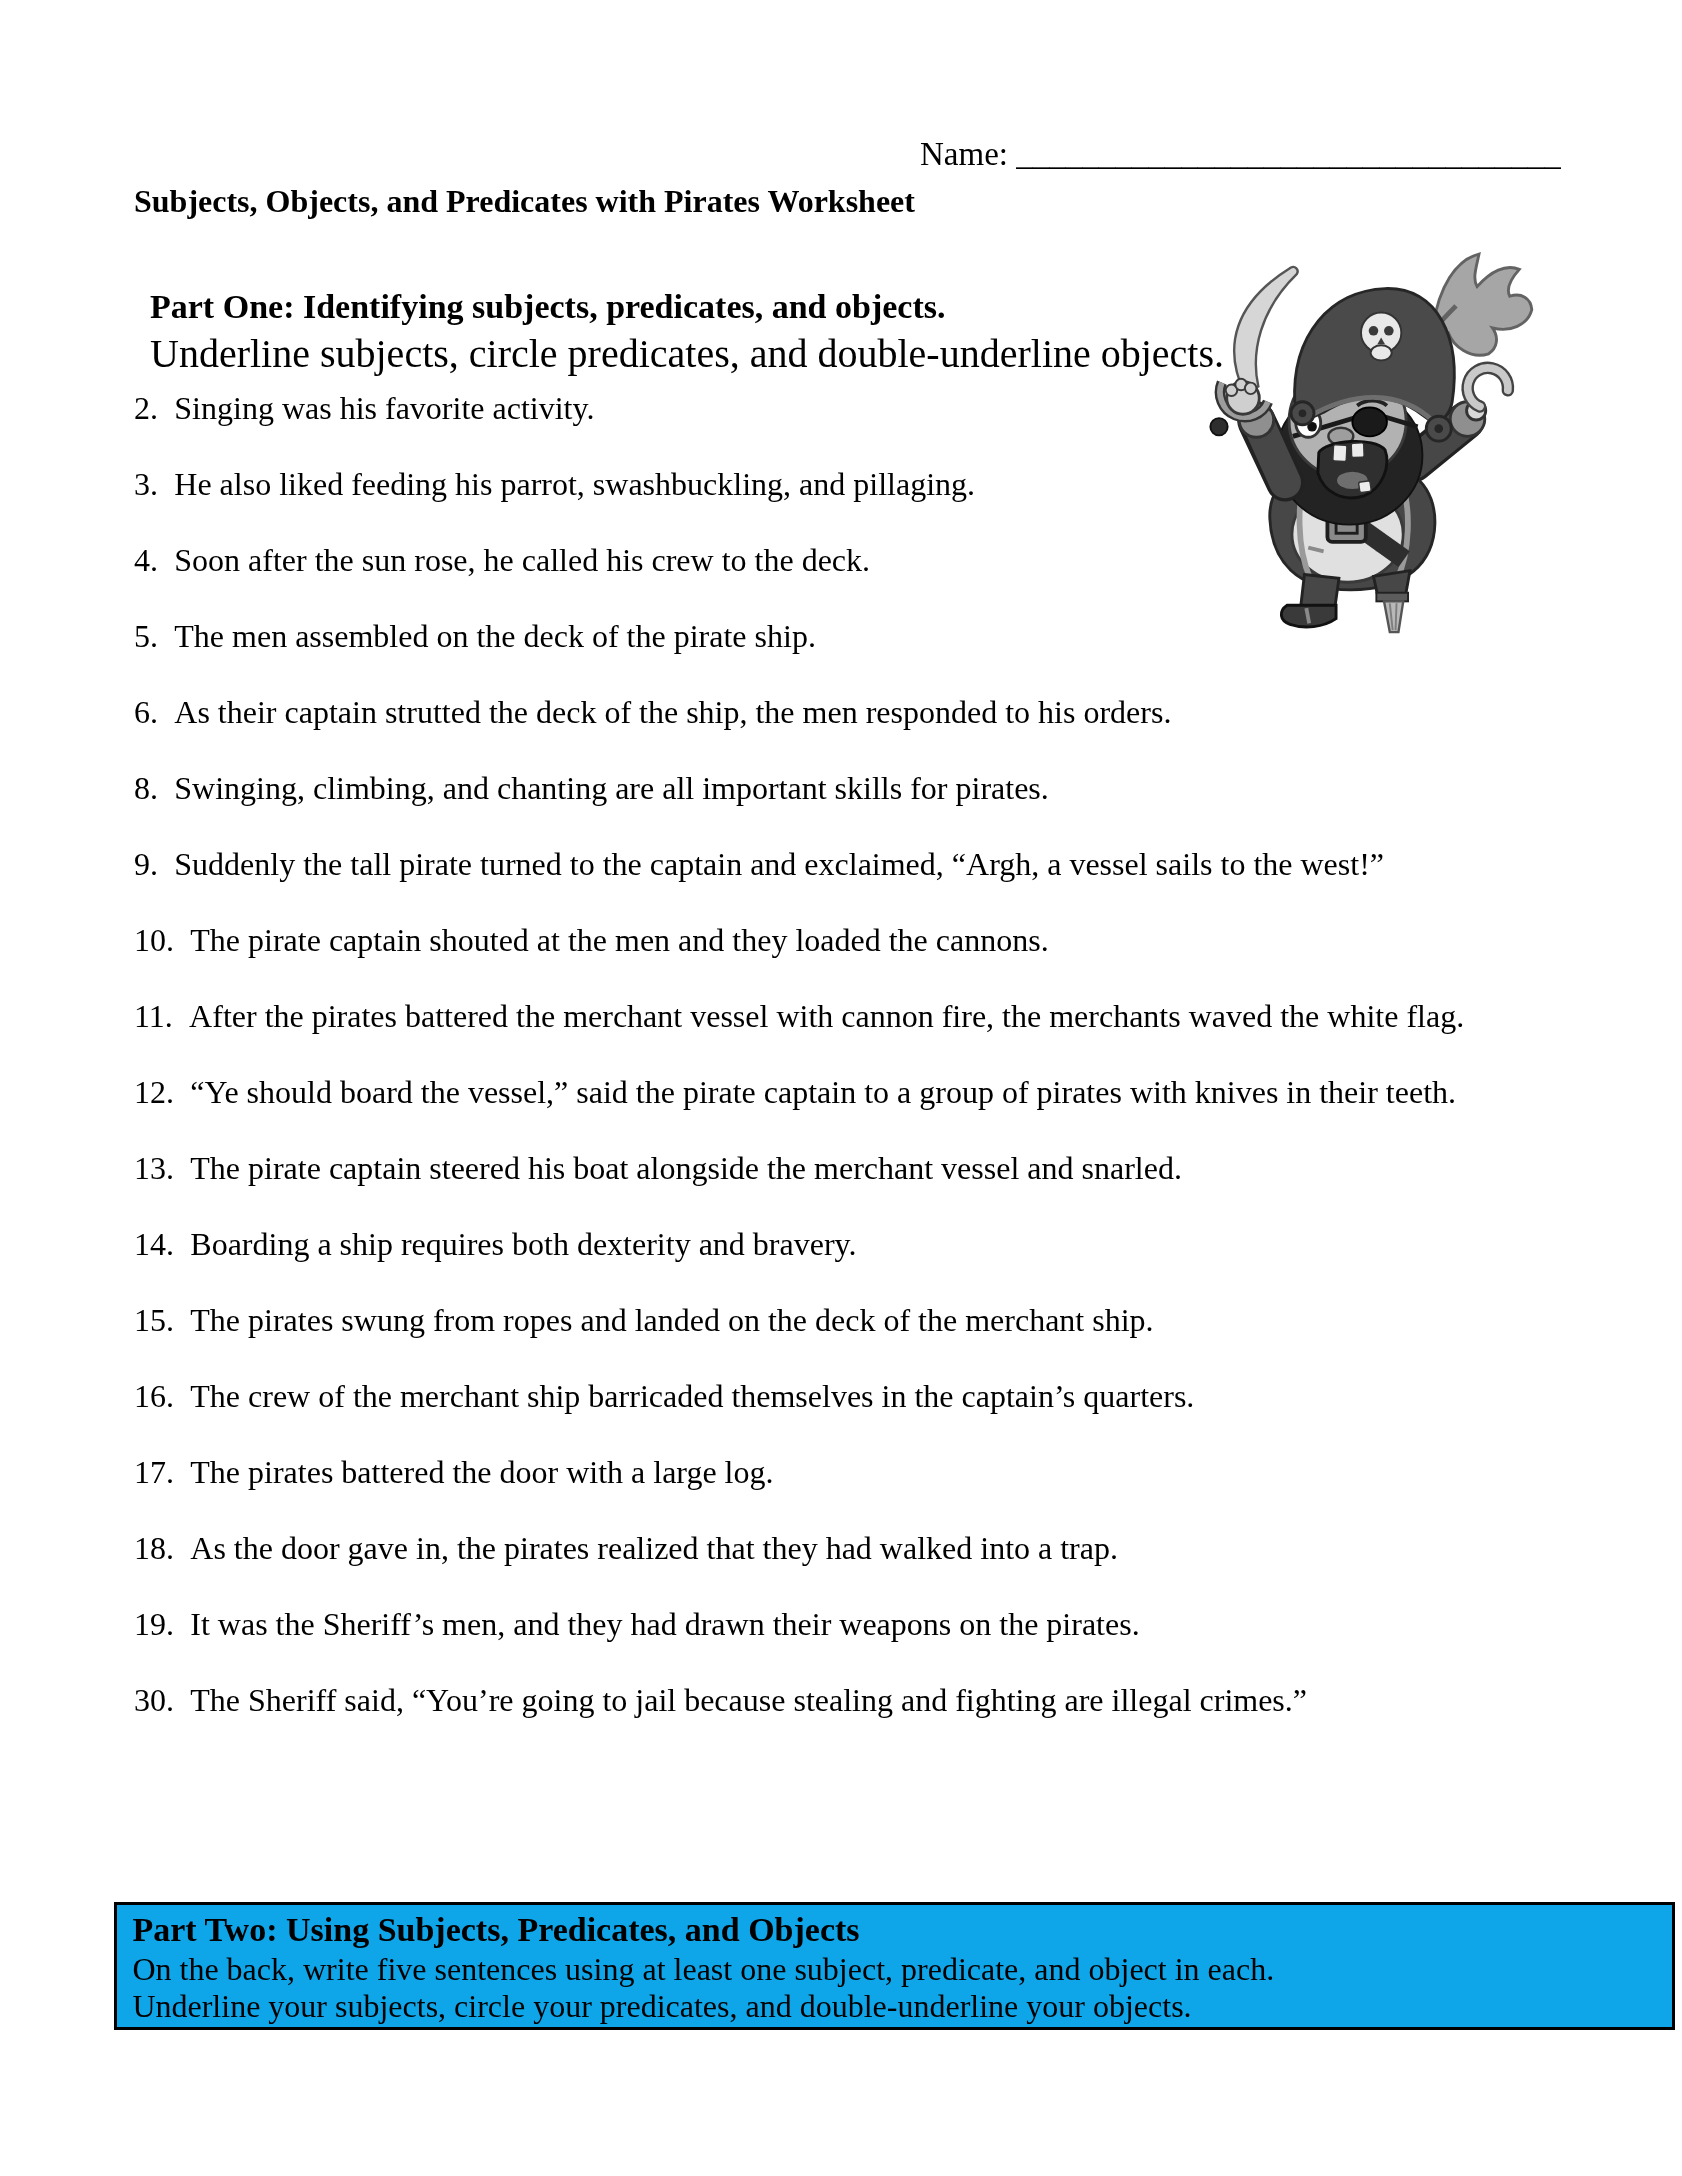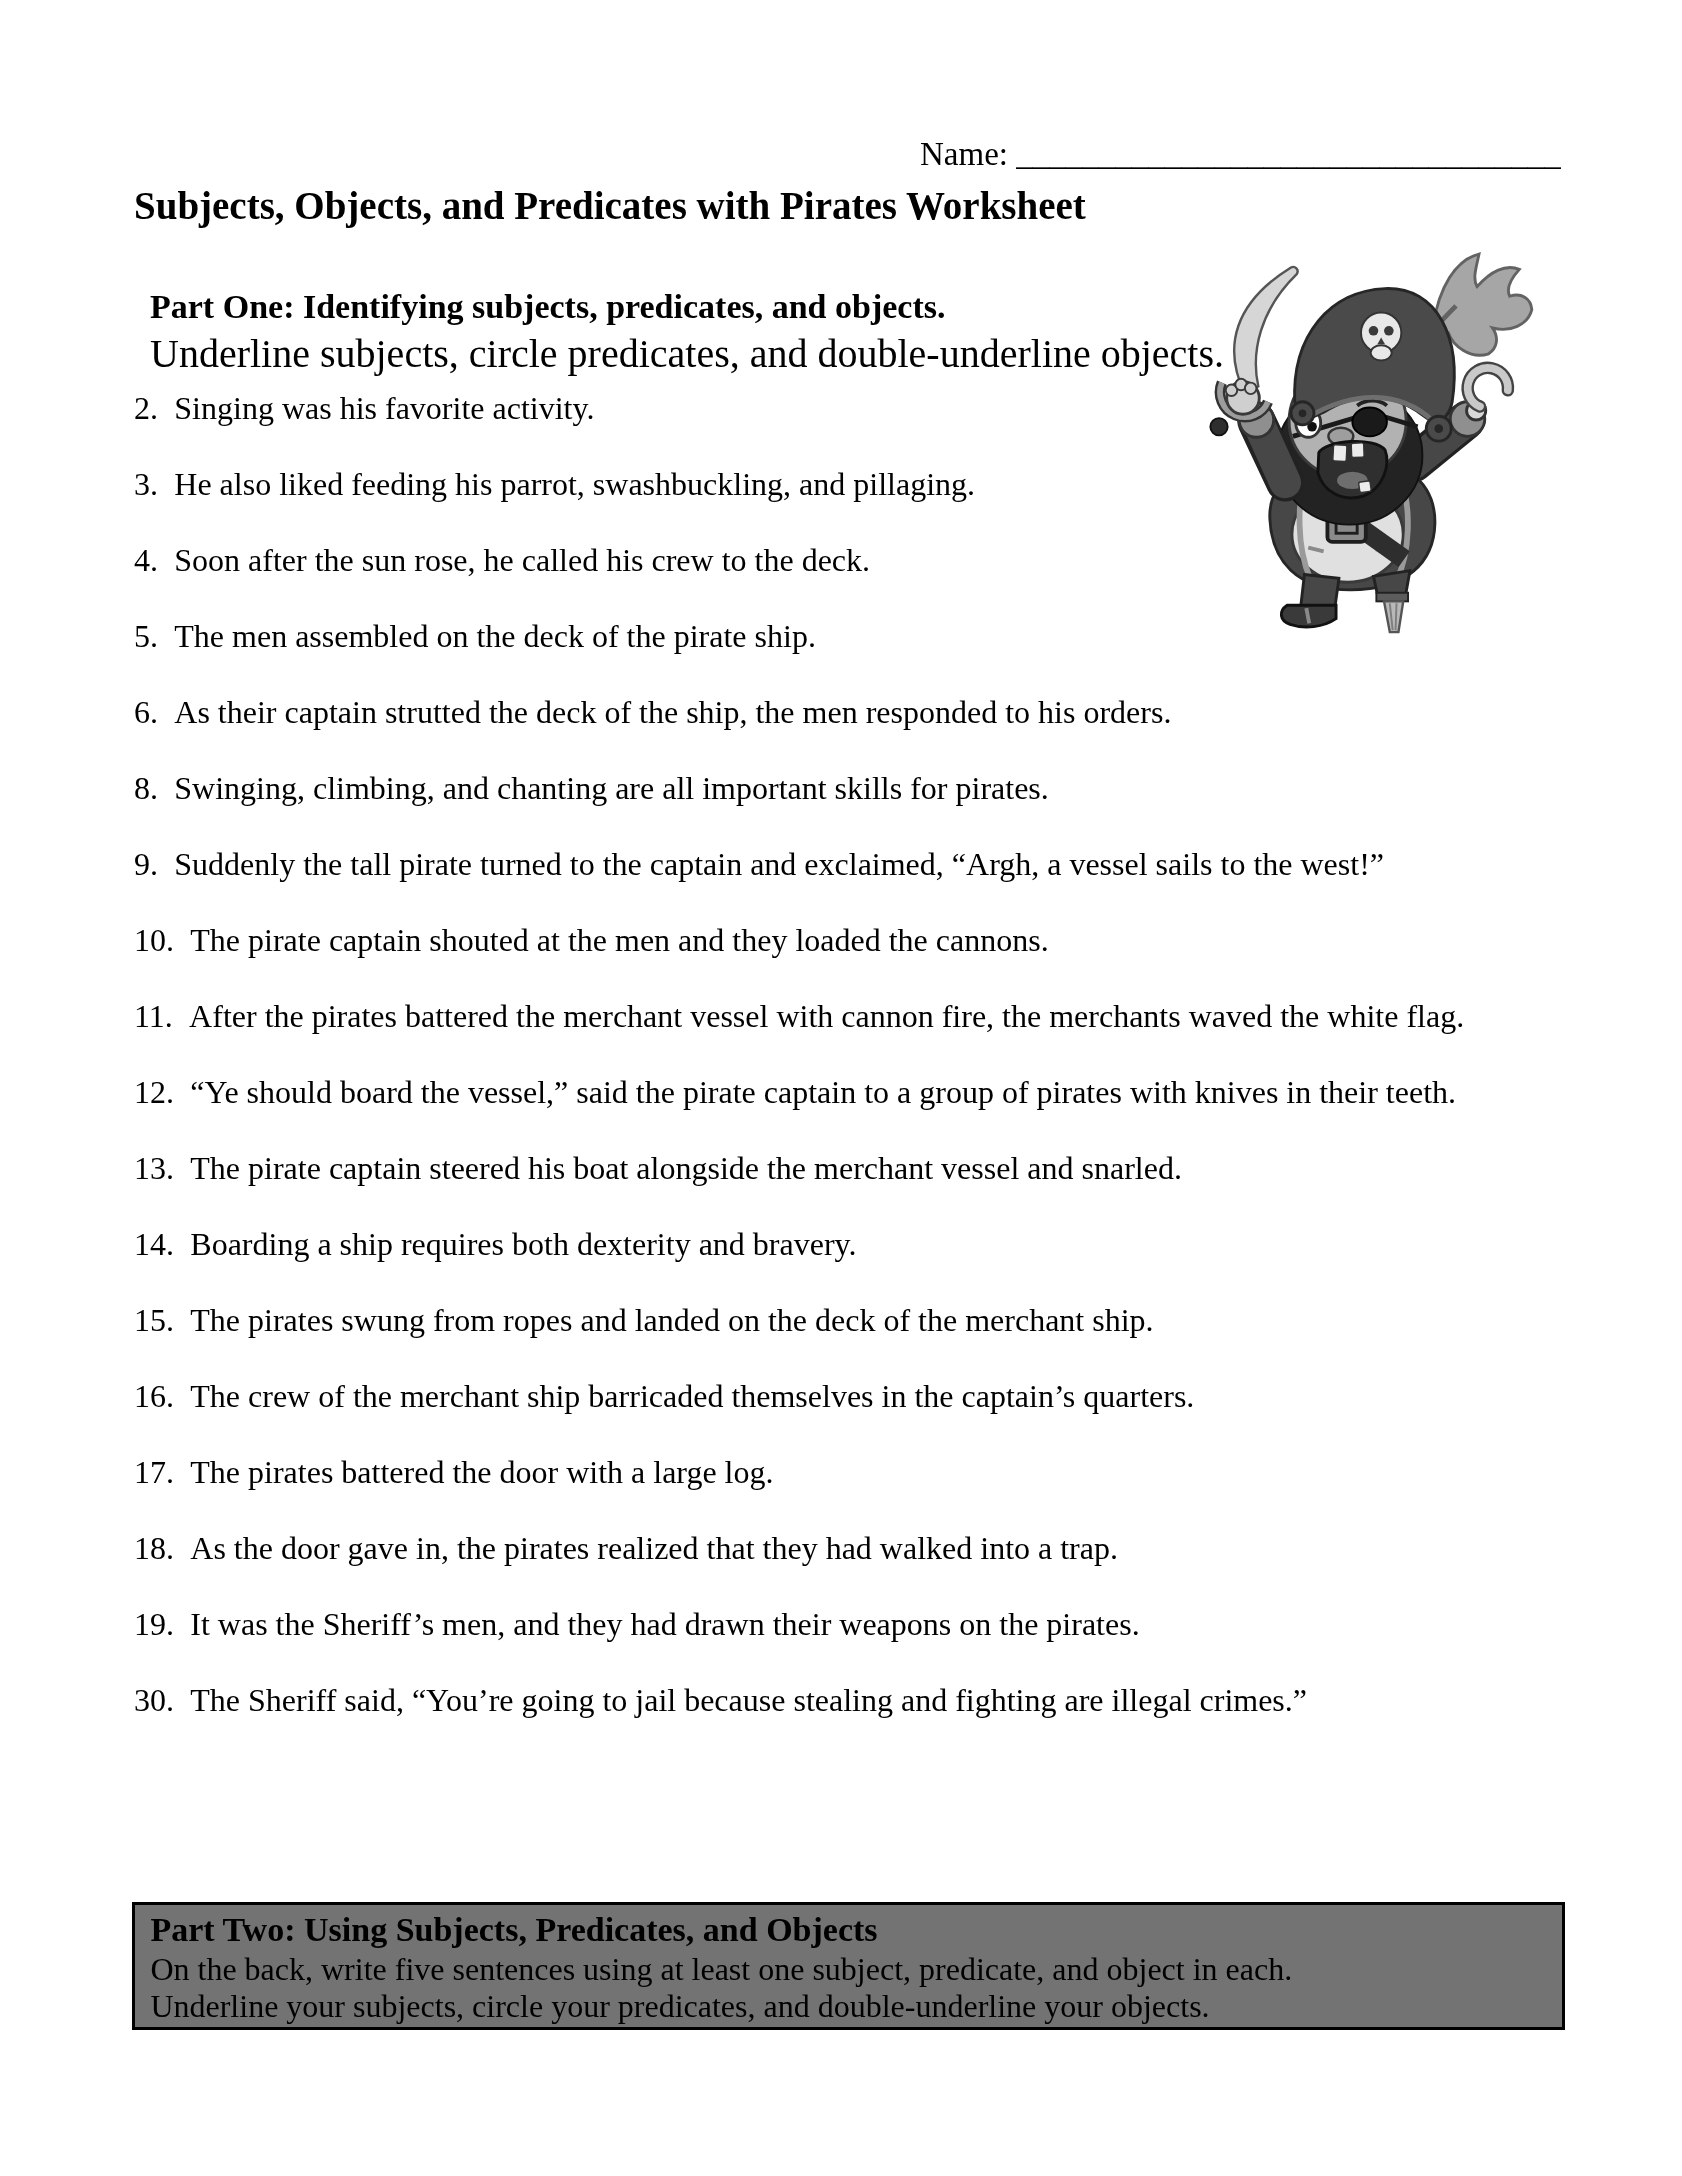--- a/index.html
+++ b/index.html
@@ -24,21 +24,21 @@
     white-space: nowrap;
   }
   .name-row .blank {
     letter-spacing: 0;
   }
   .doc-title {
     position: absolute;
     top: 183px;
     left: 134px;
     margin: 0;
-    font-size: 39px;
+    font-size: 32px;
     font-weight: bold;
     white-space: nowrap;
   }
   .p1-heading {
     position: absolute;
     top: 272px;
     left: 134px;
     margin: 16px;
     font-size: 34px;
     font-weight: bold;
@@ -64,27 +64,27 @@
     font-size: 32px;
     line-height: 40px;
     margin: 0 0 36px 0;
     white-space: nowrap;
   }
   ol.sentences li:last-child { margin-bottom: 0; }
   ol.sentences .num { margin-right: 16.3px; }
   .part-two {
     position: absolute;
     top: 1902px;
-    left: 132px;
-    width: 1433px;
+    left: 114px;
+    width: 1561px;
     height: 128px;
     box-sizing: border-box;
     border: 3.8px solid #000000;
     padding: 3.8px 15.4px;
-    background: #737373;
+    background: #0ea5e9;
   }
   .part-two .p2-heading {
     margin: 0;
     font-size: 34px;
     font-weight: bold;
     line-height: 42px;
     white-space: nowrap;
   }
   .part-two .p2-line {
     margin: 0;

